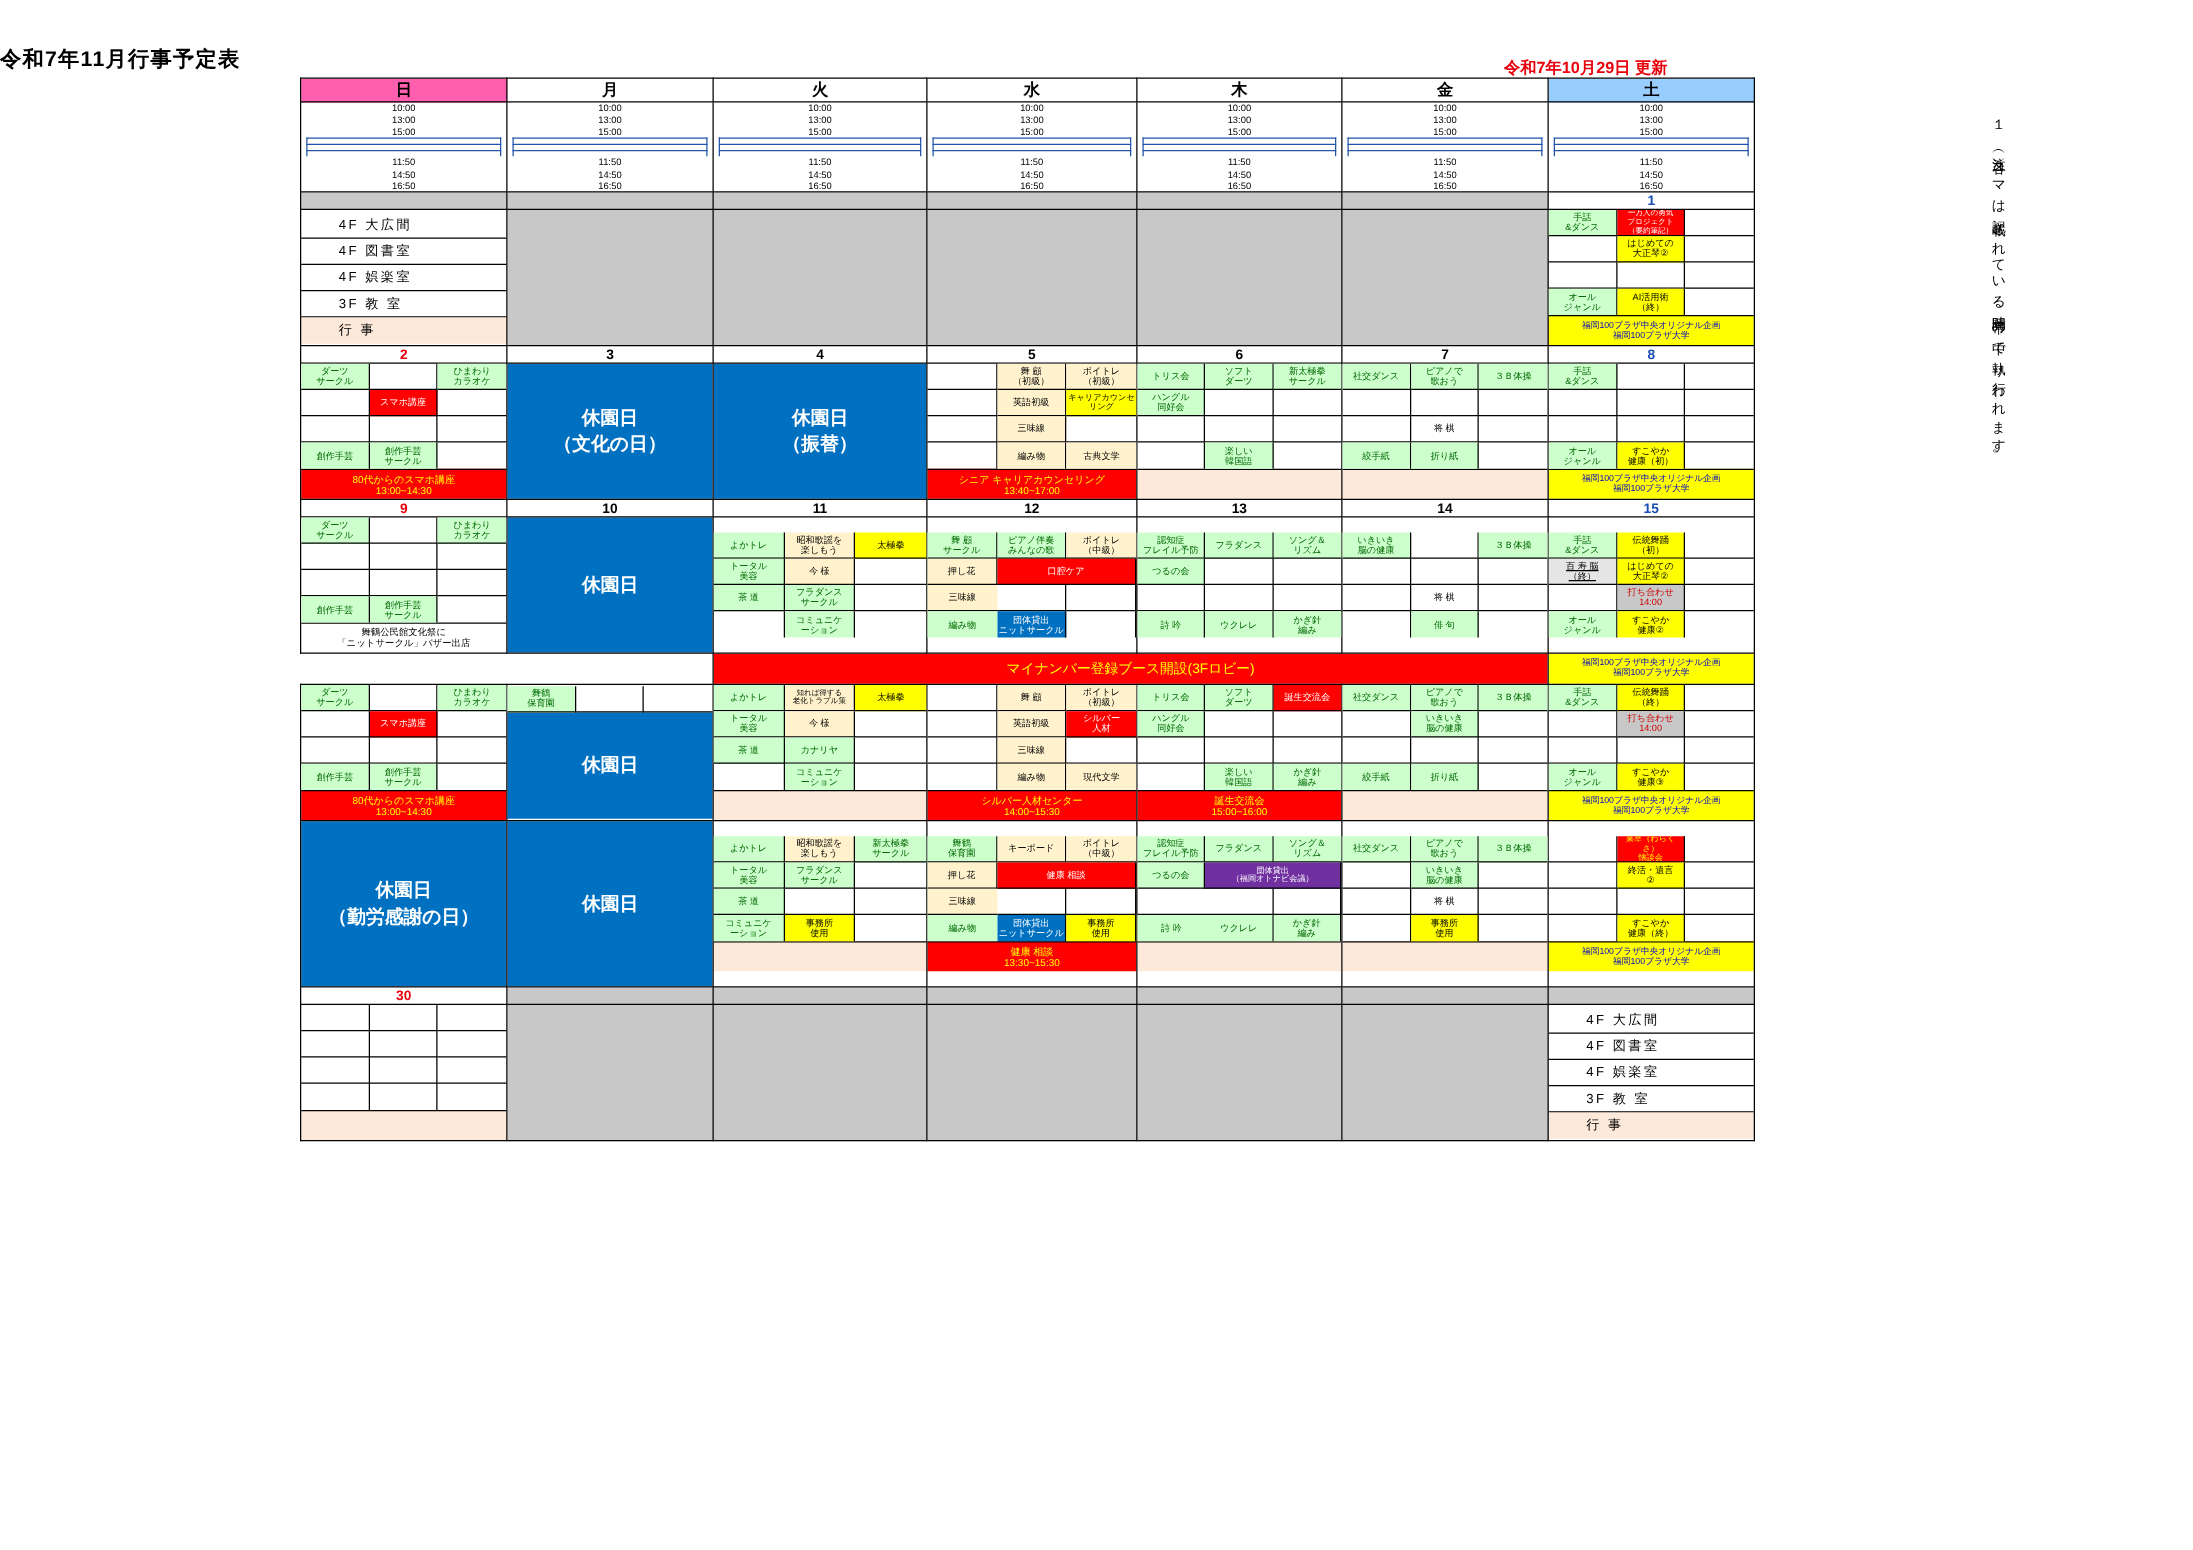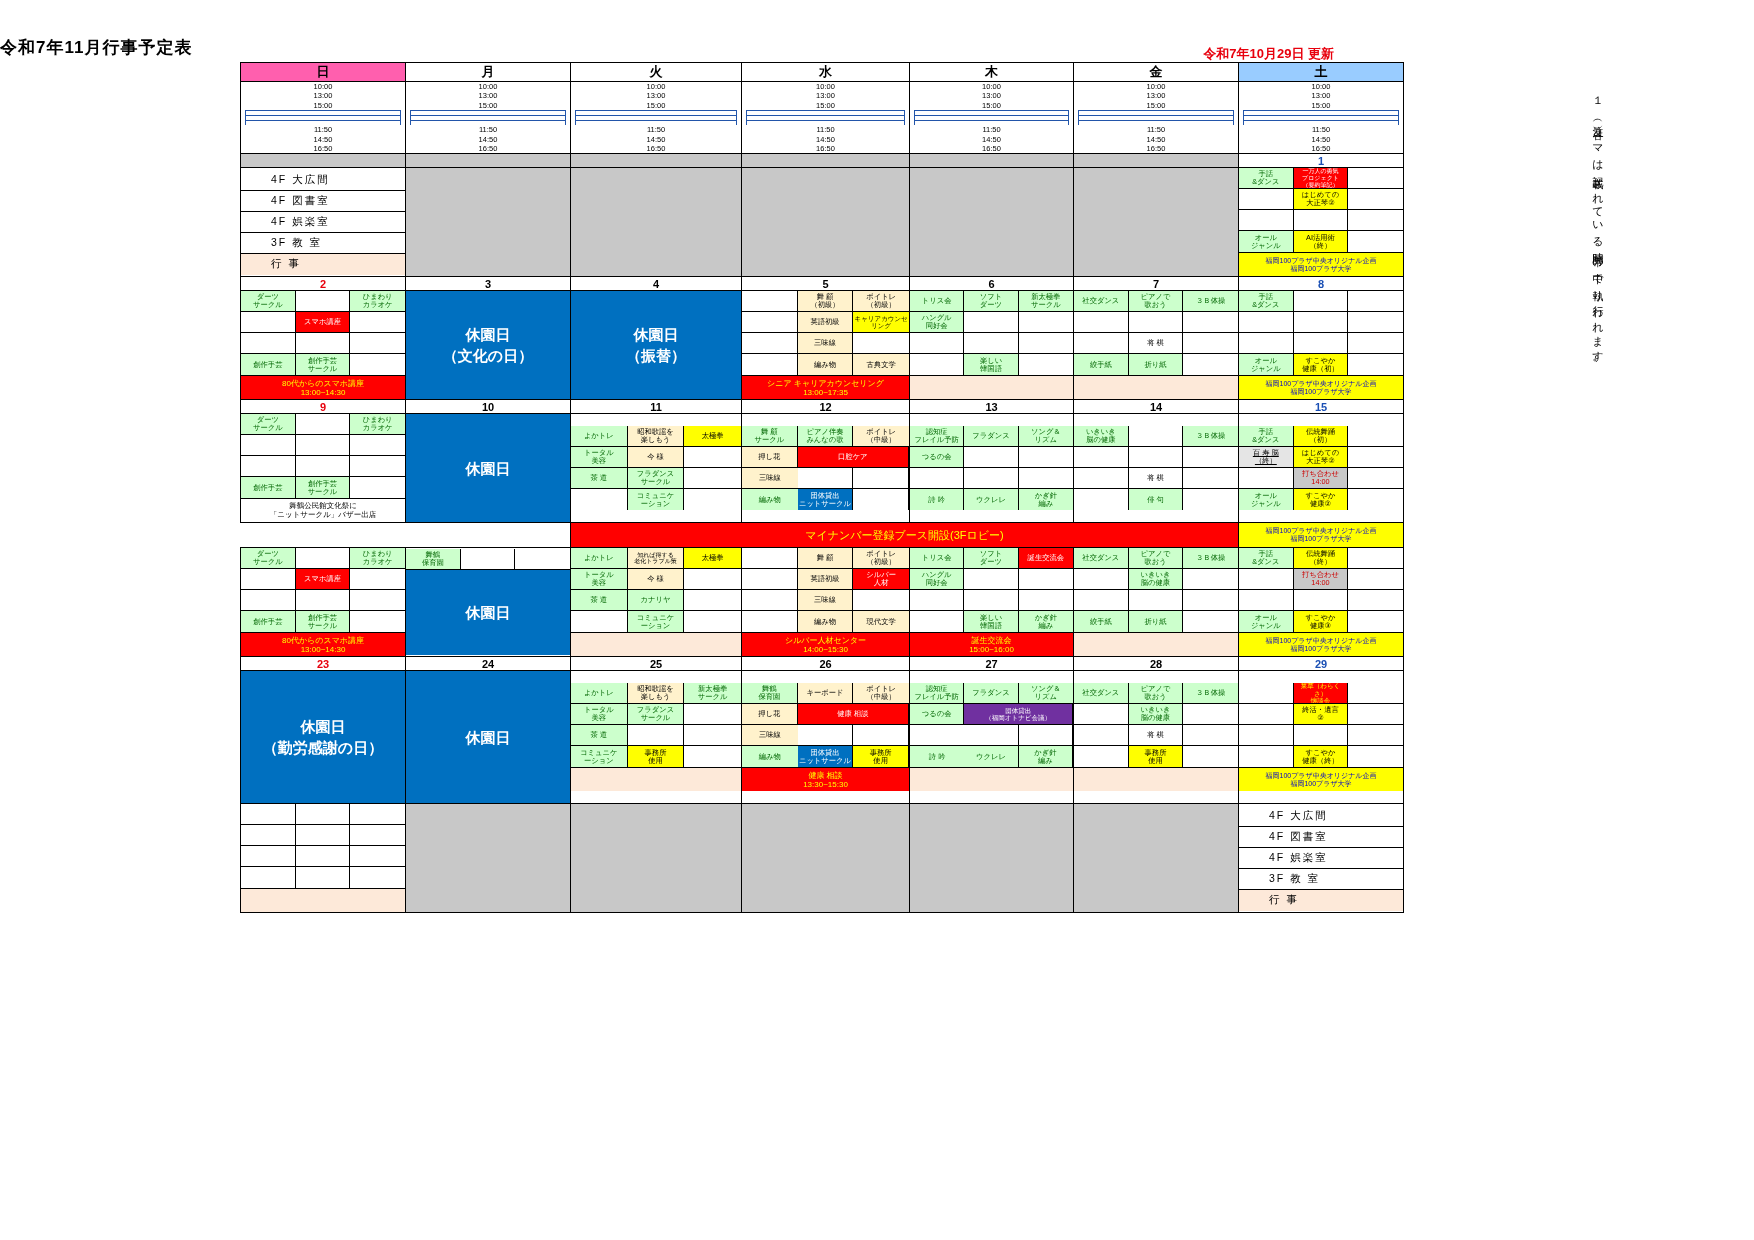--- a/index.html
+++ b/index.html
@@ -384,21 +384,21 @@
           <div style="background:#fff2cc;">英語初級</div>
           <div style="background:#ffff00;font-size:6.5px;">キャリアカウンセリング</div>
           <div></div>
           <div style="background:#fff2cc;">三味線</div>
           <div></div>
           <div class="r4a"></div>
           <div class="r4b" style="background:#fff2cc;">編み物</div>
           <div class="r4c" style="background:#fff2cc;">古典文学</div>
         </div>
         <div class="footrow" style="background:#ff0000;color:#ffff00;">シニア キャリアカウンセリング
-13:00~17:35</div>
+13:40~17:00</div>
       </td>
 
       <td class="block">
         <div class="g">
           <div style="background:#ccffcc;color:#006600;">トリス会</div>
           <div style="background:#ccffcc;color:#006600;">ソフト
 ダーツ</div>
           <div style="background:#ccffcc;color:#006600;">新太極拳
 サークル</div>
           <div style="background:#ccffcc;color:#006600;">ハングル
@@ -750,29 +750,20 @@
 ジャンル</div>
           <div class="r4b" style="background:#ffff00;">すこやか
 健康③</div>
           <div class="r4c"></div>
         </div>
         <div class="footrow" style="background:#ffff00;color:#0000cc;font-size:7px;">福岡100プラザ中央オリジナル企画
 福岡100プラザ大学</div>
       </td>
     </tr>
 
-    <tr>
-      <td class="daynum sun">23</td>
-      <td class="daynum">24</td>
-      <td class="daynum">25</td>
-      <td class="daynum">26</td>
-      <td class="daynum">27</td>
-      <td class="daynum">28</td>
-      <td class="daynum sat">29</td>
-    </tr>
 
     <tr>
 
       <td class="block">
         <div class="tall big">休園日
 （勤労感謝の日）</div>
       </td>
 
       <td class="block">
         <div class="tall big">休園日</div>
@@ -882,20 +873,29 @@
           <div class="r4a"></div>
           <div class="r4b" style="background:#ffff00;">すこやか
 健康（終）</div>
           <div class="r4c"></div>
         </div>
         <div class="footrow" style="background:#ffff00;color:#0000cc;font-size:7px;">福岡100プラザ中央オリジナル企画
 福岡100プラザ大学</div>
       </td>
     </tr>
 
+    <tr>
+      <td class="daynum sun">30</td>
+      <td class="daynum grey"></td>
+      <td class="daynum grey"></td>
+      <td class="daynum grey"></td>
+      <td class="daynum grey"></td>
+      <td class="daynum grey"></td>
+      <td class="daynum grey"></td>
+    </tr>
 
     <tr>
       <td class="block">
         <div class="g">
           <div></div>
           <div></div>
           <div></div>
           <div></div>
           <div></div>
           <div></div>

